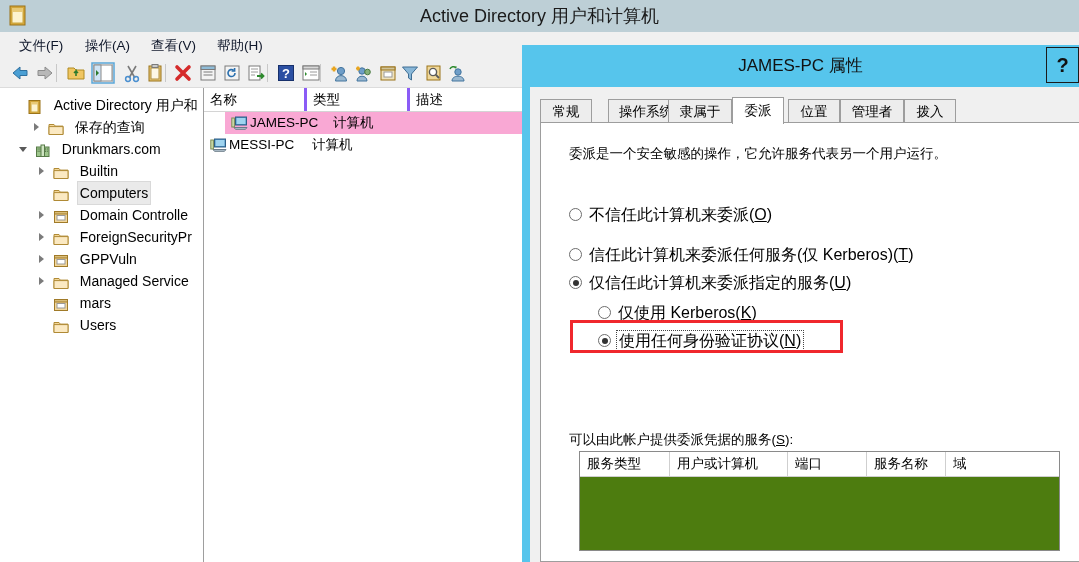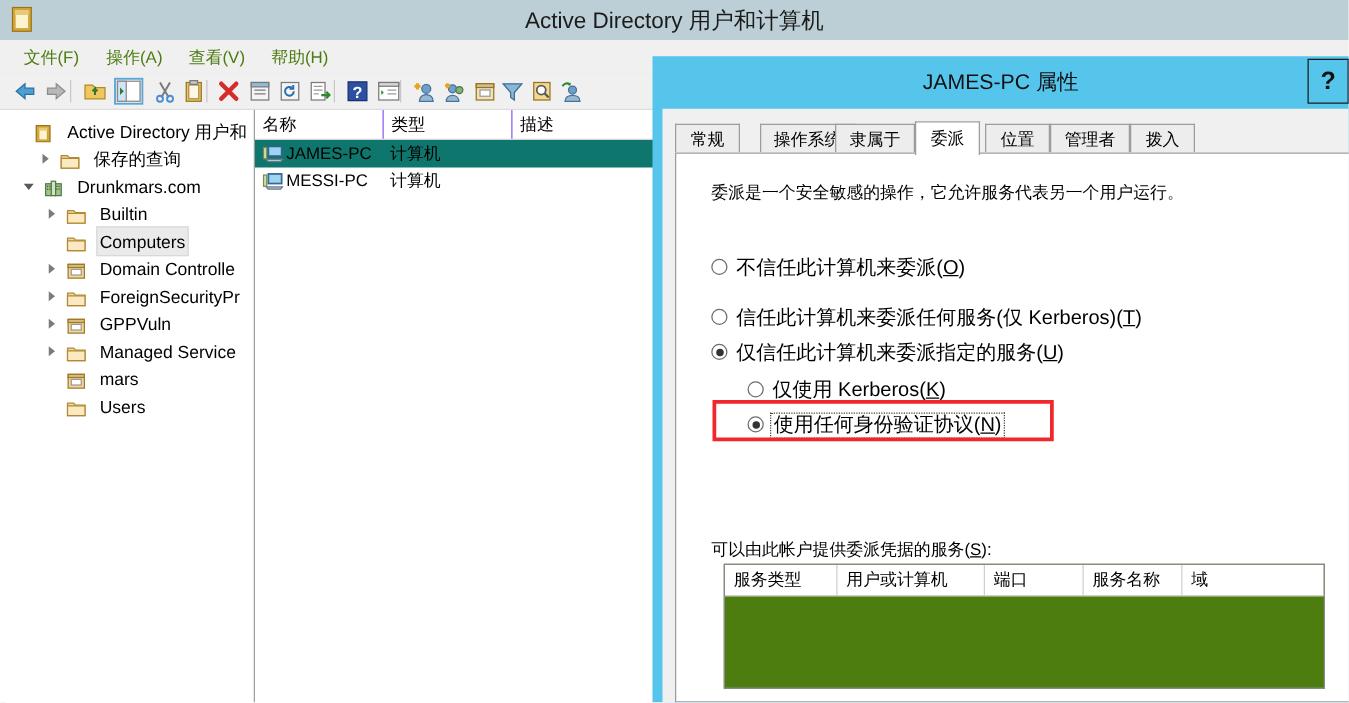--- a/index.html
+++ b/index.html
@@ -23,21 +23,21 @@
     position:absolute;left:0;top:0;width:1079px;height:32px;
     line-height:32px;text-align:center;font-size:18px;color:#1b1b1b;
   }
 
   .menubar{
     position:absolute;left:0;top:32px;width:1079px;height:27px;
     background:#f0f0f0;border-bottom:1px solid #e3e3e3;
   }
   .menu-item{
     position:absolute;top:0;height:27px;line-height:27px;
-    font-size:13.5px;padding:0 9px;color:#4d7c0f;cursor:default;
+    font-size:13.5px;padding:0 9px;color:#0f172a;cursor:default;
   }
 
   .toolbar{
     position:absolute;left:0;top:59px;width:1079px;height:28px;
     background:#f0f0f0;border-bottom:1px solid #dcdcdc;
   }
   .tb{position:absolute;top:4px;width:20px;height:20px;}
   .tbsep{position:absolute;top:5px;width:1px;height:18px;background:#c8c8c8;}
 
   
@@ -66,24 +66,24 @@
 
   .list-pane{
     position:absolute;left:204px;top:88px;width:324px;height:474px;background:#fff;overflow:hidden;
   }
   .list-head{
     position:absolute;left:0;top:0;height:23px;width:324px;
     background:#fff;border-bottom:1px solid #d4d4d4;
   }
   .lh-cell{
     position:absolute;top:0;height:23px;line-height:23px;font-size:13.5px;
-    padding-left:6px;border-right:1px solid #8b5cf6;box-sizing:border-box;color:#000;
+    padding-left:6px;border-right:3px solid #8b5cf6;box-sizing:border-box;color:#000;
   }
   .list-row{position:absolute;left:0;height:22px;width:324px;}
-  .list-row.sel{background:#0f766e;}
+  .list-row.sel{background:#f9a8d4;margin-left:21px;}
   .lr-name{position:absolute;left:6px;top:0;height:22px;line-height:22px;font-size:13.5px;}
   .lr-type{position:absolute;left:108px;top:0;height:22px;line-height:22px;font-size:13.5px;}
   .pcicon{display:inline-block;width:17px;height:14px;vertical-align:middle;margin-right:2px;position:relative;top:-1px;}
 
   
   .dialog{
     position:absolute;left:522px;top:45px;width:557px;height:517px;
     background:#56c5ec;
   }
   .dlg-title{

